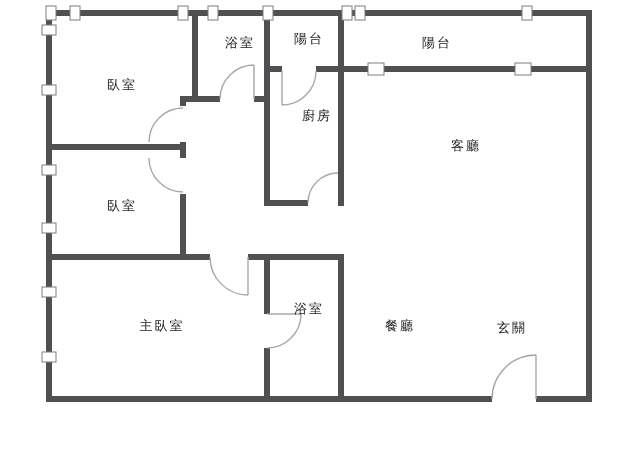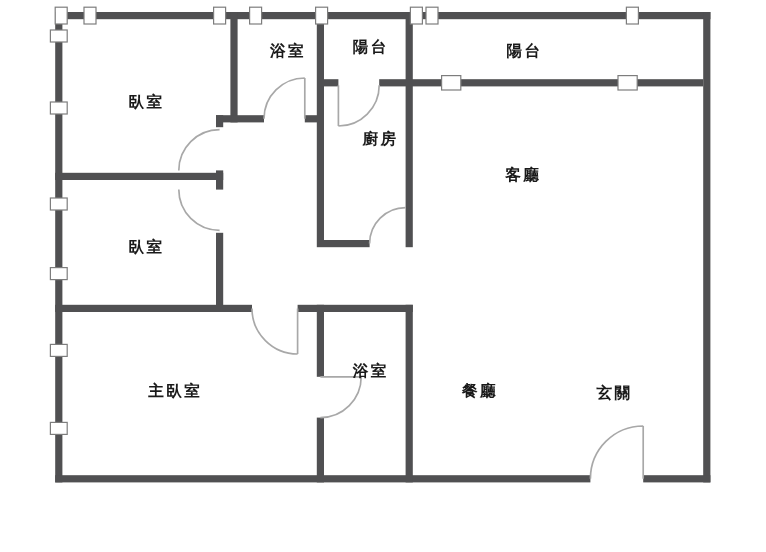--- a/index.html
+++ b/index.html
@@ -34,21 +34,20 @@
     stroke-width: 1.4;
   }
   .room-label {
     position: absolute;
     transform: translate(-50%, -50%);
     font-size: 13px;
     letter-spacing: 2px;
     color: var(--label_text, #1a1a1a);
     white-space: nowrap;
     user-select: none;
-    font-weight: bold;
   }
 </style>
 </head>
 <body>
 
 <div class="stage">
 
   <svg width="638" height="460" viewBox="0 0 638 460">
 
     <g>
@@ -119,20 +118,20 @@
       <rect class="win" x="368" y="63" width="16" height="12"></rect>
       <rect class="win" x="515" y="63" width="16" height="12"></rect>
     </g>
   </svg>
 
   <div class="room-label" style="left:122px; top:85px">臥室</div>
   <div class="room-label" style="left:240px; top:43px">浴室</div>
   <div class="room-label" style="left:309px; top:39px">陽台</div>
   <div class="room-label" style="left:437px; top:43px">陽台</div>
   <div class="room-label" style="left:317px; top:116px">廚房</div>
-  <div class="room-label" style="left:436px; top:146px">客廳</div>
+  <div class="room-label" style="left:466px; top:146px">客廳</div>
   <div class="room-label" style="left:122px; top:206px">臥室</div>
-  <div class="room-label" style="left:146px; top:326px">主臥室</div>
+  <div class="room-label" style="left:162px; top:326px">主臥室</div>
   <div class="room-label" style="left:309px; top:309px">浴室</div>
   <div class="room-label" style="left:400px; top:326px">餐廳</div>
   <div class="room-label" style="left:512px; top:328px">玄關</div>
 
 </div>
 
 </body></html>

